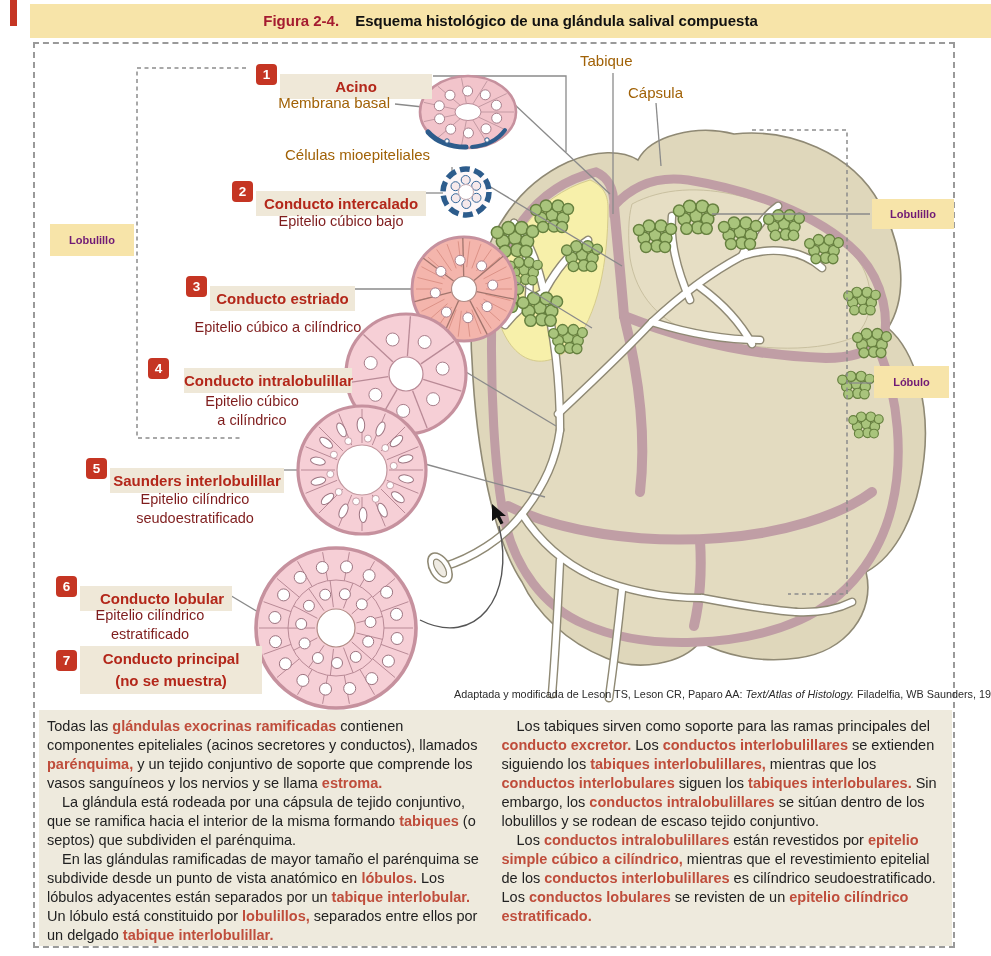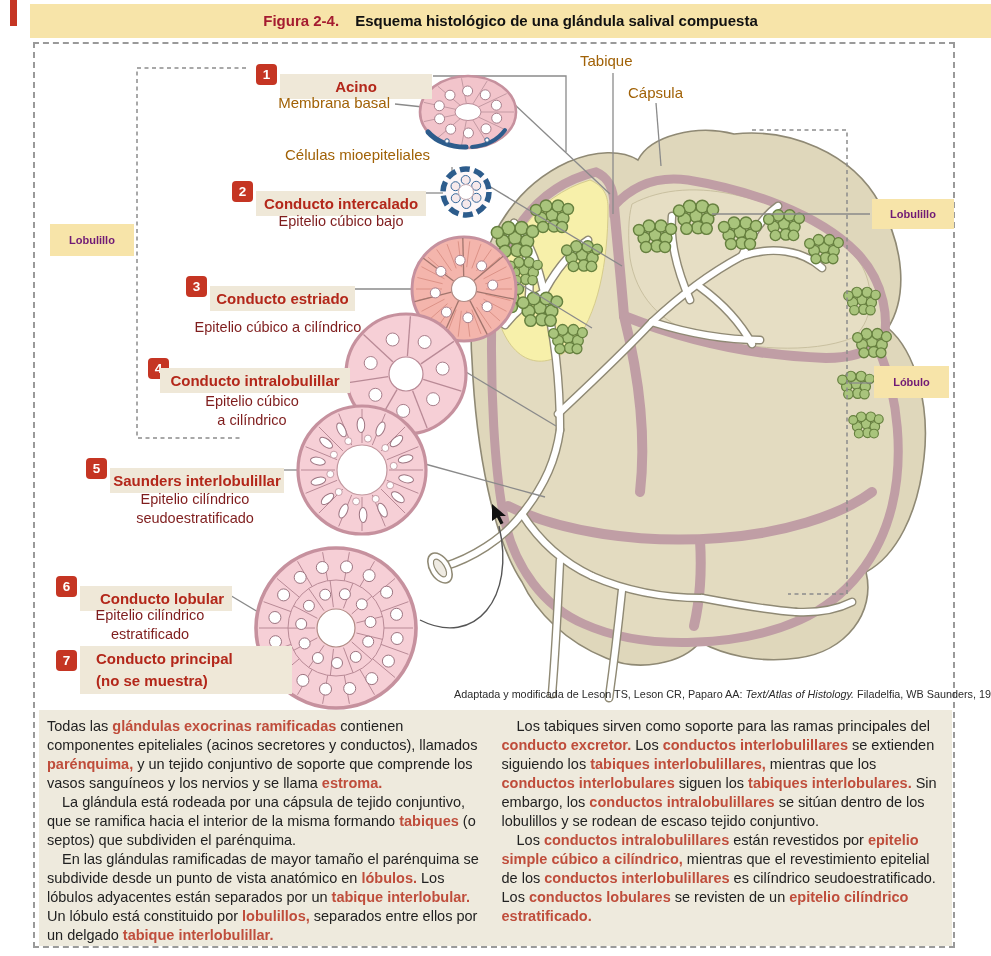--- a/index.html
+++ b/index.html
@@ -9,22 +9,22 @@
   .title-band{position:absolute;left:30px;top:4px;right:0;height:34px;background:#F7E4A9;
               text-align:center;line-height:34px;font-size:15px;font-weight:bold;color:#111;}
   .title-band .t-red{color:#A51C30;margin-right:16px;}
   .frame{position:absolute;left:33px;top:42px;width:922px;height:906px;border:2px dashed #9a9a9a;box-sizing:border-box;}
   svg.art{position:absolute;left:0;top:0;width:991px;height:956px;pointer-events:none;}
   .abs{position:absolute;}
   .badge{width:21px;height:21px;background:#C53523;color:#fff;font-weight:bold;font-size:13.5px;
          text-align:center;line-height:21px;border-radius:4px;}
   .strip{background:#EFE8D8;color:#B3271A;font-weight:bold;font-size:15px;text-align:center;
          height:25px;line-height:25px;white-space:nowrap;margin-top:12px;}
-  .strip2{background:#EFE8D8;color:#B3271A;font-weight:bold;font-size:15px;text-align:left;
-          line-height:22px;padding:2px 16px;}
+  .strip2{background:#EFE8D8;color:#B3271A;font-weight:bold;font-size:15px;text-align:center;
+          line-height:22px;padding:2px 1px;}
   .sub{font-size:14.5px;color:#7f1d1d;text-align:center;line-height:19px;}
   .ann{font-size:15px;color:#a16207;white-space:nowrap;}
   .sidebox{background:#F7E4A9;color:#701a75;font-weight:bold;font-size:11px;text-align:center;}
   .credit{font-size:10.8px;color:#2b2b2b;text-align:right;white-space:nowrap;margin-left:24px;}
   .credit i{font-style:italic;}
   .text-panel{position:absolute;left:39px;top:710px;width:913px;height:236px;background:#EEEADD;
               box-sizing:border-box;padding:7px 10px 6px 8px;display:flex;gap:14px;}
   .col{flex:1;font-size:14.5px;line-height:19px;color:#222;}
   .col p{margin:0;}
   .col p.ind{text-indent:15px;}
@@ -439,21 +439,21 @@
 
   <div class="abs badge" style="left:232px;top:181px;">2</div>
   <div class="abs strip" style="left:256px;top:179px;width:170px;">Conducto intercalado</div>
   <div class="abs sub" style="left:251px;top:212px;width:180px;">Epitelio cúbico bajo</div>
 
   <div class="abs badge" style="left:186px;top:276px;">3</div>
   <div class="abs strip" style="left:210px;top:274px;width:145px;">Conducto estriado</div>
   <div class="abs sub" style="left:178px;top:318px;width:200px;">Epitelio cúbico a cilíndrico</div>
 
   <div class="abs badge" style="left:148px;top:358px;">4</div>
-  <div class="abs strip" style="left:160px;top:356px;width:190px;text-align:center;">Conducto intralobulillar</div>
+  <div class="abs strip" style="left:184px;top:356px;width:168px;text-align:center;">Conducto intralobulillar</div>
   <div class="abs sub" style="left:162px;top:392px;width:180px;">
     <div>Epitelio cúbico</div>
     <div>a cilíndrico</div>
   </div>
 
   <div class="abs badge" style="left:86px;top:458px;">5</div>
   <div class="abs strip" style="left:110px;top:456px;width:174px;">Saunders interlobulillar</div>
   <div class="abs sub" style="left:100px;top:490px;width:190px;">
     <div>Epitelio cilíndrico</div>
     <div>seudoestratificado</div>

